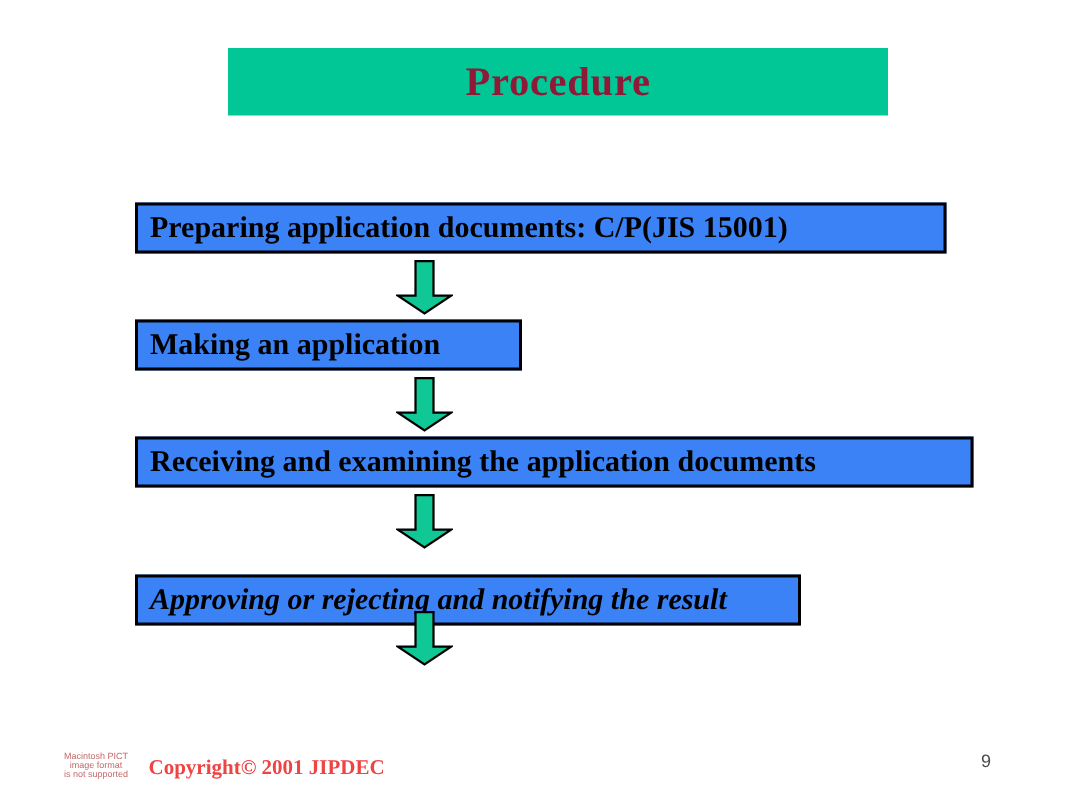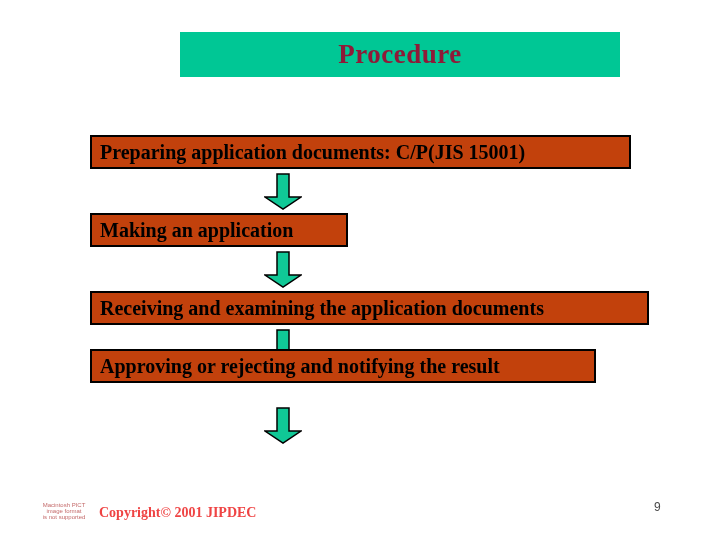--- a/index.html
+++ b/index.html
@@ -2,33 +2,33 @@
 <html><head>
 <meta charset="utf-8">
 <style>
   html,body { margin:0; padding:0; background:#ffffff; }
   .slide {
     position:relative; width:720px; height:540px; background:#ffffff;
     font-family:"Liberation Serif", serif; overflow:hidden;
   }
   .title-bar {
     position:absolute; left:152px; top:32px; width:440px; height:45px;
-    background:#00C795; display:flex; align-items:center; justify-content:center;margin-left:28px;
+    background:#00C795; display:flex; align-items:center; justify-content:center;
   }
   .title-text { color:#8E1A38; font-weight:bold; font-size:27px; letter-spacing:0.5px; }
   .step-box {
-    position:absolute; left:90px; height:34px; background:#c2410c;
+    position:absolute; left:90px; height:34px; background:#3b82f6;
     border:2px solid #000000; box-sizing:border-box;
     display:flex; align-items:center; padding-left:8px;
     font-weight:bold; font-size:20px; color:#000000; white-space:nowrap;
   }
   .box1 { top:135px; width:541px; }
   .box2 { top:213px; width:258px; }
   .box3 { top:291px; width:559px; }
-  .box4 { top:349px; width:506px; }
+  .box4 { top:383px; width:444px;font-style:italic; }
   .box5 { top:446px; width:563px; }
   .arrow { position:absolute; left:264px; width:38px; height:38px; }
   .arrow1 { top:173px; }
   .arrow2 { top:251px; }
   .arrow3 { top:329px; }
   .arrow4 { top:407px; }
   .watermark {
     position:absolute; left:30px; top:502px; width:68px;
     font-family:"Liberation Sans", sans-serif;
     font-size:6px; line-height:6px; color:#C46A6A; text-align:center;

